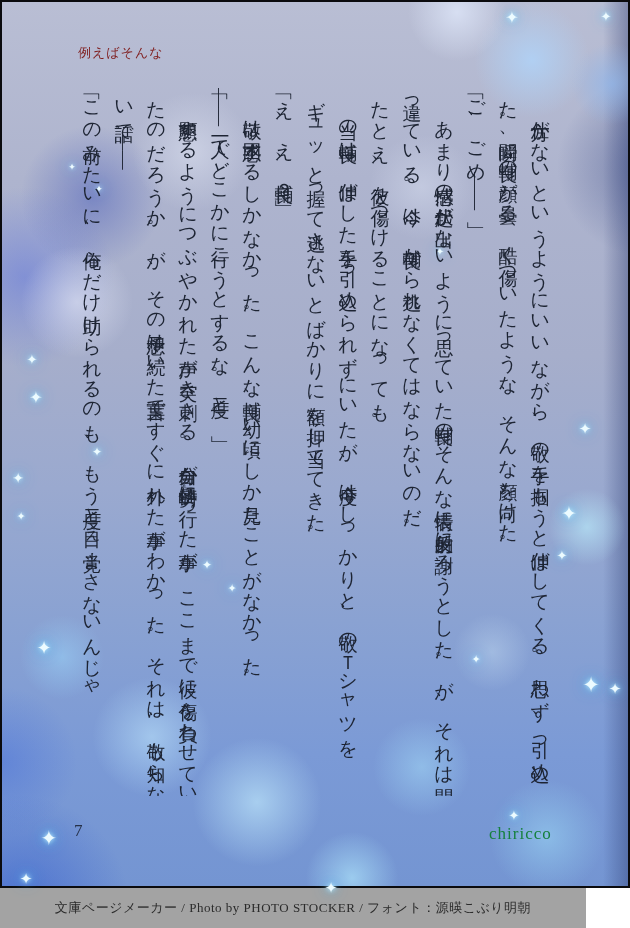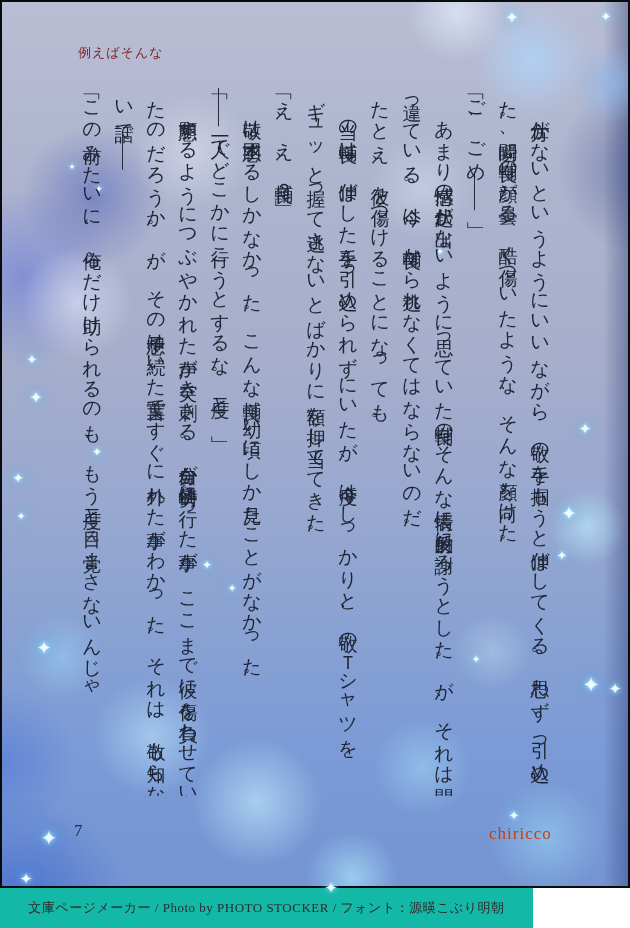--- a/index.html
+++ b/index.html
@@ -44,24 +44,24 @@
   #text-block{position:absolute;top:88px;right:74px;width:484px;height:708px;z-index:2;
               writing-mode:vertical-rl;text-orientation:mixed;
               font-size:19px;line-height:32px;color:#1d2433;overflow:hidden;
               letter-spacing:0;line-break:strict;}
   #text-block p{margin:0;padding:0;}
   #text-block p.indent{text-indent:19px;}
 
   
   #page-number{position:absolute;left:74px;top:821px;font-size:17px;color:#253048;z-index:2;}
   #author{position:absolute;left:489px;top:824px;font-size:17px;letter-spacing:1px;
-          color:#c2410c;z-index:2;}
+          color:#15803d;z-index:2;}
 
   
-  #footer-bar{position:absolute;left:0;top:888px;width:533px;height:40px;background:#14b8a6;
+  #footer-bar{position:absolute;left:0;top:888px;width:586px;height:40px;background:#a3a3a3;
               display:flex;align-items:center;justify-content:center;}
   #footer-credit{font-size:13px;color:#2b2b2b;letter-spacing:.5px;}
 </style>
 </head>
 <body>
 
 <div id="page">
 
   <div id="photo">
       <span class="sparkle" style="left: 510px; top: 16px; font-size: 16px;">✦</span>

